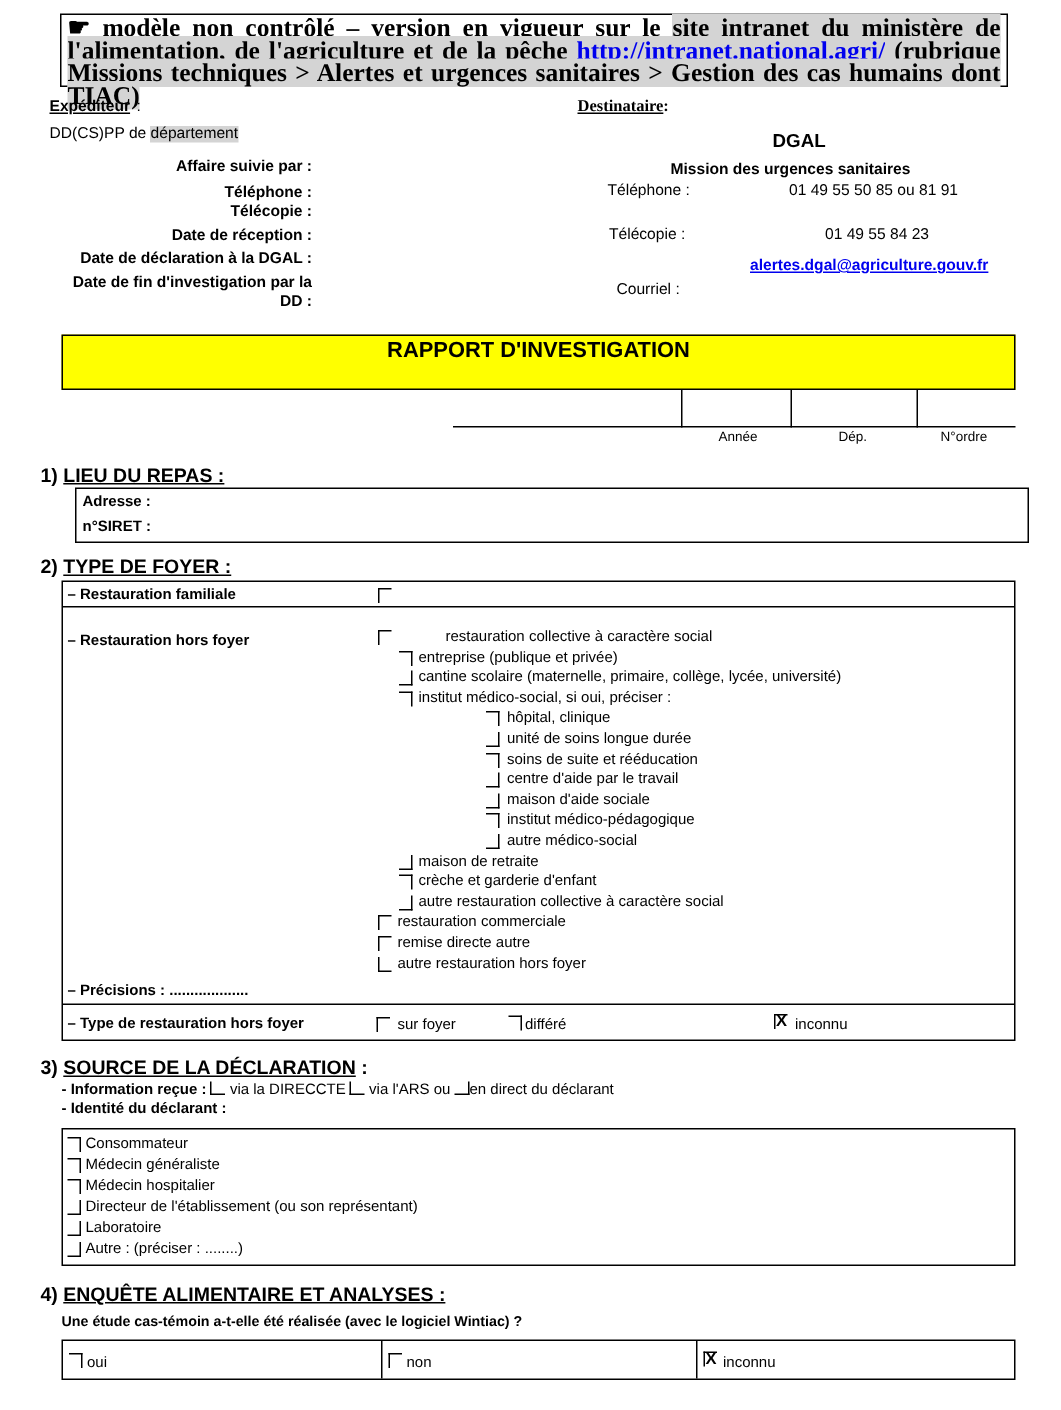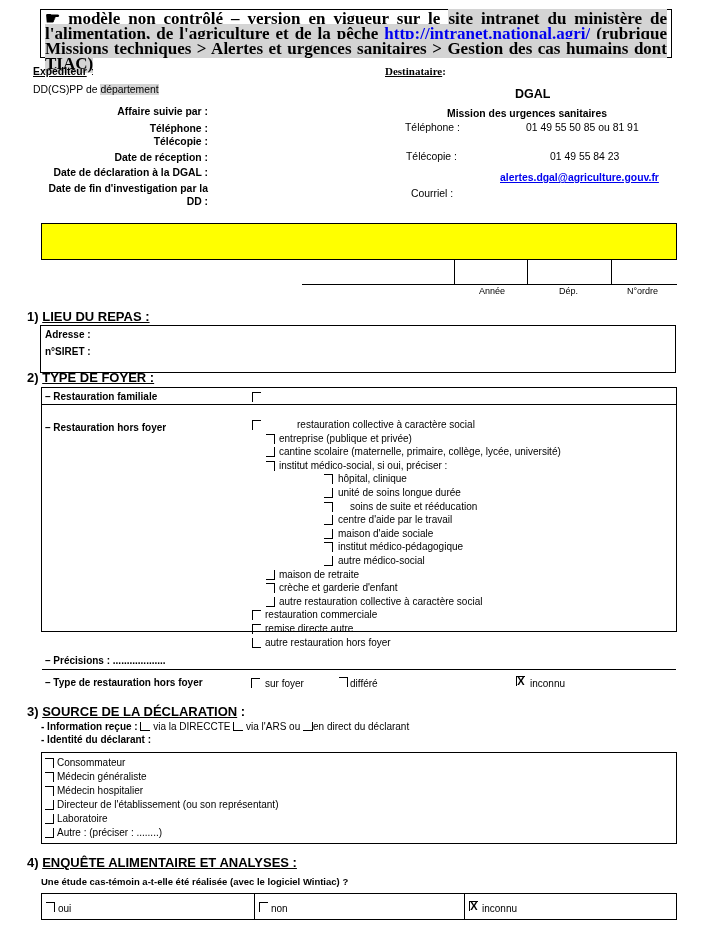--- a/index.html
+++ b/index.html
@@ -79,61 +79,62 @@
 <div class="abs b" style="left:515px;top:87px;font-size:12.5px;">DGAL</div>
 <div class="abs b" style="left:447px;top:108px;font-size:10.4px;">Mission des urgences sanitaires</div>
 <div class="abs rl" style="left:405px;top:122px;">Téléphone :</div>
 <div class="abs rl" style="left:526px;top:122px;">01 49 55 50 85 ou 81 91</div>
 <div class="abs rl" style="left:406px;top:151px;">Télécopie :</div>
 <div class="abs rl" style="left:550px;top:151px;">01 49 55 84 23</div>
 <div class="abs rl" style="left:411px;top:188px;">Courriel :</div>
 <a class="abs rl" style="left:500px;top:172px;color:#0000ee;text-decoration:underline;font-weight:bold;">alertes.dgal@agriculture.gouv.fr</a>
 
 <div id="title-box" class="abs">
+  <div>RAPPORT D'INVESTIGATION</div>
 </div>
 <div id="tiac-row" class="abs">
   <div class="cell" style="left:152px;width:73px;"></div>
   <div class="cell" style="left:225px;width:84px;"></div>
   <div class="cell" style="left:309px;width:66px;"></div>
 </div>
 <div class="abs sub" style="left:479px;">Année</div>
 <div class="abs sub" style="left:559px;">Dép.</div>
 <div class="abs sub" style="left:627px;">N°ordre</div>
 
 <div class="abs sec" style="left:27px;top:309px;">
   <span>1)</span> <span class="t">LIEU DU REPAS :</span>
 </div>
-<div class="abs box" style="left:40px;top:325px;width:636px;height:48px;">
+<div class="abs box" style="left:50px;top:325px;width:636px;height:37px;">
   <div class="abs b row" style="left:4px;top:3px;">Adresse :</div>
   <div class="abs b row" style="left:4px;top:20px;">n°SIRET :</div>
 </div>
 
 <div class="abs sec" style="left:27px;top:370px;">
   <span>2)</span> <span class="t">TYPE DE FOYER :</span>
 </div>
-<div class="abs box" style="left:41px;top:387px;width:636px;height:245px;">
+<div class="abs box" style="left:41px;top:387px;width:636px;height:307px;">
   <div class="abs b row" style="left:3px;top:3px;">– Restauration familiale</div>
   <div class="ck tl" style="left:210px;top:4px;"></div>
   <div class="divider" style="left:0;top:16px;width:634px;"></div>
   <div class="abs b row" style="left:3px;top:34px;">– Restauration hors foyer</div>
   <div id="options" class="abs" style="left:0;top:0;">
       <div class="ck tl" style="left: 210px; top: 32px;"></div>
       <div class="abs opt" style="left: 223px; top: 31px; margin-left: 32px;">restauration collective à caractère social</div>
       <div class="ck tr" style="left: 224px; top: 45.6px;"></div>
       <div class="abs opt" style="left: 237px; top: 44.6px;">entreprise (publique et privée)</div>
       <div class="ck br" style="left: 224px; top: 59.2px;"></div>
       <div class="abs opt" style="left: 237px; top: 58.2px;">cantine scolaire (maternelle, primaire, collège, lycée, université)</div>
       <div class="ck tr" style="left: 224px; top: 72.8px;"></div>
       <div class="abs opt" style="left: 237px; top: 71.8px;">institut médico-social, si oui, préciser :</div>
       <div class="ck tr" style="left: 282px; top: 86.4px;"></div>
       <div class="abs opt" style="left: 296px; top: 85.4px;">hôpital, clinique</div>
       <div class="ck br" style="left: 282px; top: 100px;"></div>
       <div class="abs opt" style="left: 296px; top: 99px;">unité de soins longue durée</div>
       <div class="ck tr" style="left: 282px; top: 113.6px;"></div>
-      <div class="abs opt" style="left: 308px; top: 112.6px;">soins de suite et rééducation</div>
+      <div class="abs opt" style="left: 296px; top: 112.6px;">soins de suite et rééducation</div>
       <div class="ck br" style="left: 282px; top: 127.2px;"></div>
       <div class="abs opt" style="left: 296px; top: 126.2px;">centre d'aide par le travail</div>
       <div class="ck br" style="left: 282px; top: 140.8px;"></div>
       <div class="abs opt" style="left: 296px; top: 139.8px;">maison d'aide sociale</div>
       <div class="ck tr" style="left: 282px; top: 154.4px;"></div>
       <div class="abs opt" style="left: 296px; top: 153.4px;">institut médico-pédagogique</div>
       <div class="ck br" style="left: 282px; top: 168px;"></div>
       <div class="abs opt" style="left: 296px; top: 167px;">autre médico-social</div>
       <div class="ck br" style="left: 224px; top: 181.6px;"></div>
       <div class="abs opt" style="left: 237px; top: 180.6px;">maison de retraite</div>

